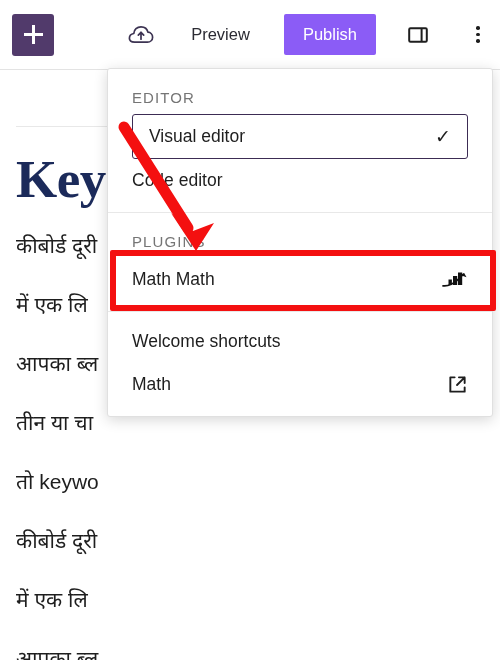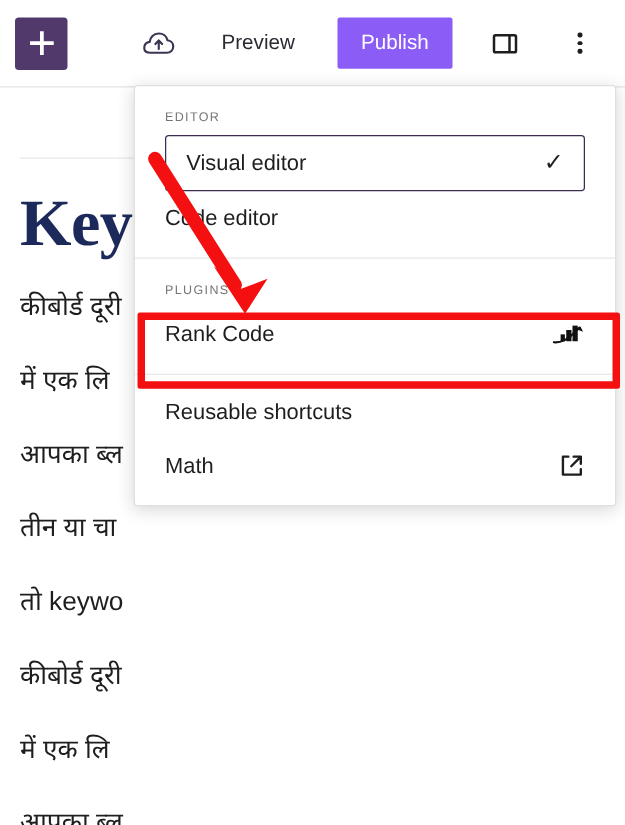--- a/index.html
+++ b/index.html
@@ -58,21 +58,21 @@
   }
   .add-block-btn .plus::after {
     top: 0; left: 8px; height: 19px; width: 3px;
   }
 
   .top-right-group {
     margin-left: auto;
     display: flex;
     align-items: center;
     gap: 16px;
-    padding-right: 14px;
+    padding-right: 0;
   }
 
   .tb-icon-btn {
     width: 44px;
     height: 44px;
     display: flex;
     align-items: center;
     justify-content: center;
     cursor: pointer;
   }
@@ -152,21 +152,21 @@
     border-radius: 3px;
     box-shadow: 0 3px 14px rgba(0,0,0,0.16);
     padding: 0;
     overflow: hidden;
   }
 
   .menu-section { padding: 8px 0 10px 0; }
   .menu-section + .menu-section { border-top: 1px solid #e8e8e8; }
 
   .menu-label {
-    font-size: 10px;
+    font-size: 15px;
     letter-spacing: 1.1px;
     color: #757575;
     padding: 12px 24px 8px 24px;
     text-transform: uppercase;
   }
 
   .menu-item {
     display: flex;
     align-items: center;
     justify-content: space-between;
@@ -283,35 +283,35 @@
 
     <div class="menu-item">
       <span>Code editor</span>
     </div>
   </div>
 
   <div class="menu-section">
     <div class="menu-label">PLUGINS</div>
 
     <div class="menu-item">
-      <span>Rank Code</span>
+      <span>Math Math</span>
       <svg class="rankmath-icon" viewBox="0 0 26 20">
         <rect x="11" y="6" width="4.2" height="9" fill="#111"></rect>
         <rect x="16" y="2.5" width="4.2" height="12.5" fill="#111"></rect>
         <rect x="6.5" y="9.5" width="3.4" height="5.5" fill="#111"></rect>
         <path d="M1 15.8 C6 16.5 13 13.5 17 8.5 L21.5 4.2" stroke="#111" stroke-width="1.7" fill="none" stroke-linecap="round"></path>
         <path d="M24.5 7.3 L22.3 3.2 L18.2 5" fill="#111"></path>
       </svg>
     </div>
   </div>
 
   <div class="menu-section">
 
     <div class="menu-item">
-      <span>Reusable shortcuts</span>
+      <span>Welcome shortcuts</span>
     </div>
     <div class="menu-item">
       <span>Math</span>
       <svg class="external-icon" viewBox="0 0 22 22" fill="none">
         <path d="M8 3.5H3.5v15h15V14" stroke="#1e1e1e" stroke-width="2" stroke-linecap="round" stroke-linejoin="round"></path>
         <path d="M12.5 3.5h6v6M18.5 3.5L10.5 11.5" stroke="#1e1e1e" stroke-width="2" stroke-linecap="round" stroke-linejoin="round"></path>
       </svg>
     </div>
   </div>
 

